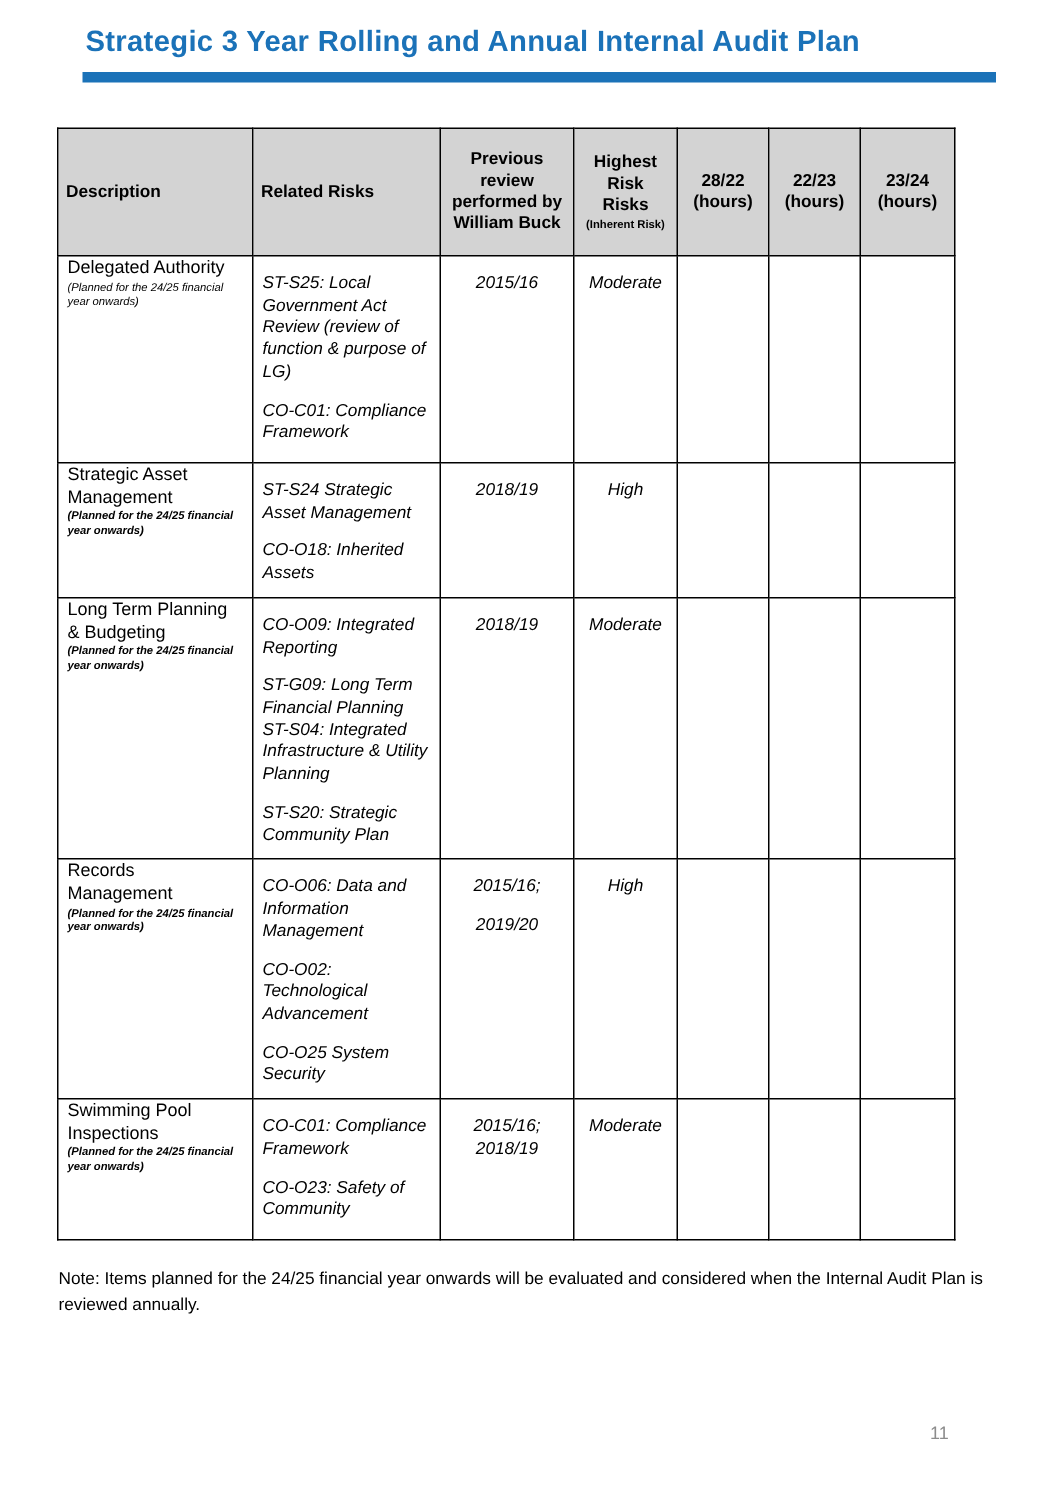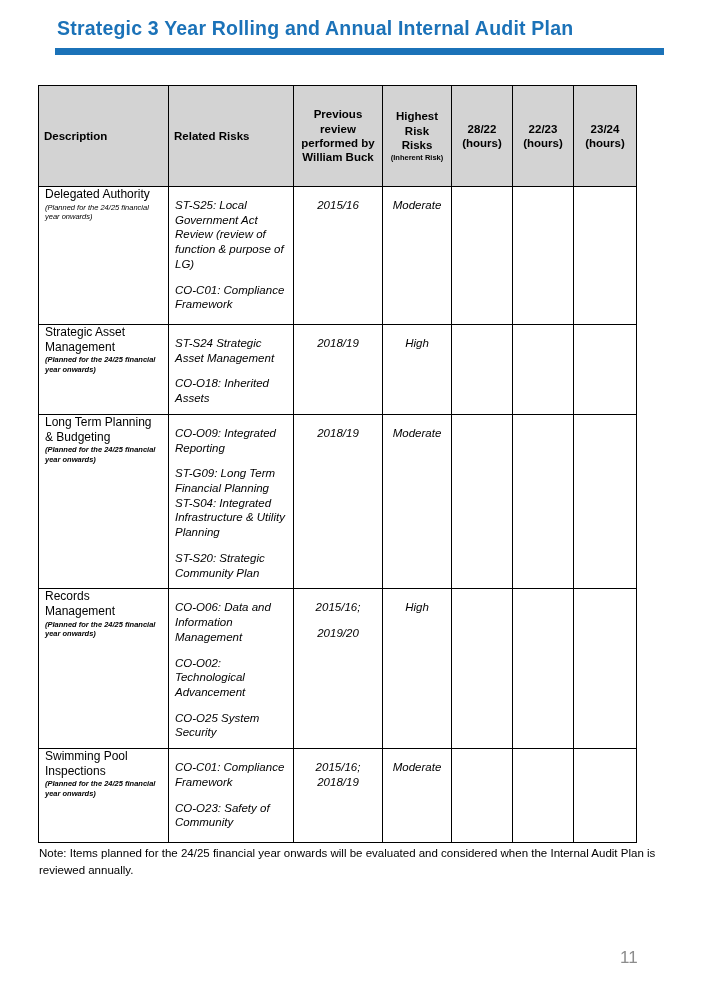--- a/index.html
+++ b/index.html
@@ -30,21 +30,21 @@
   table.audit { border-collapse: collapse; table-layout: fixed; width: 598px; }
   table.audit th, table.audit td {
     border: 1.5px solid #000;
     vertical-align: top;
     overflow: hidden;
   }
   table.audit thead th {
     background: var(--header-bg, #d3d3d3);
     vertical-align: middle;
     font-size: 11.5px; font-weight: bold;
-    height: 101px; padding: 3px 5px;
+    height: 85px; padding: 3px 5px;
     line-height: 1.25;
   }
   th.al { text-align: left; }
   th.ac { text-align: center; }
   .th-sub { display: block; font-size: 7.5px; font-weight: bold; margin-top: 1px; }
 
   table.audit td { font-size: 11.5px; line-height: 1.28; padding: 0 6px 8px 6px; }
   td.desc-cell { padding-top: 3px; }
   .desc-title { font-size: 12px; line-height: 1.22; }
   .planned-note { font-size: 7.5px; font-style: italic; line-height: 1.3; margin-top: 1px; }
@@ -76,21 +76,21 @@
 
   
   .footnote {
     position: absolute; left: 39px; top: 845px; width: 622px;
     font-size: 11.5px; line-height: 1.45;
   }
 
   
   .page-number {
     position: absolute; left: 620px; top: 948px;
-    font-size: 17px; color: var(--muted, #8c8c8c);
+    font-size: 12px; color: var(--muted, #8c8c8c);
   }
 </style>
 </head>
 <body>
 
 <div class="page">
 
   <h1 class="doc-title">Strategic 3 Year Rolling and Annual Internal Audit Plan</h1>
   <div class="title-rule"></div>
 

